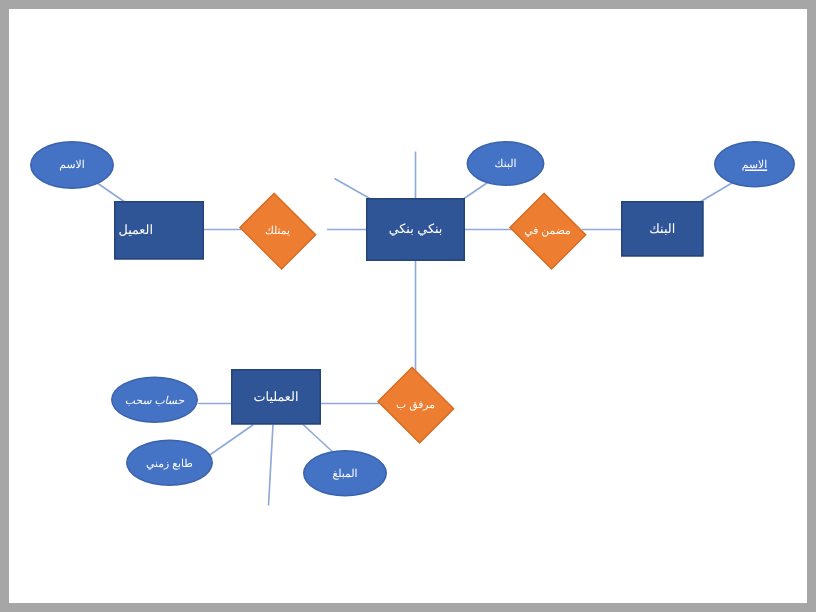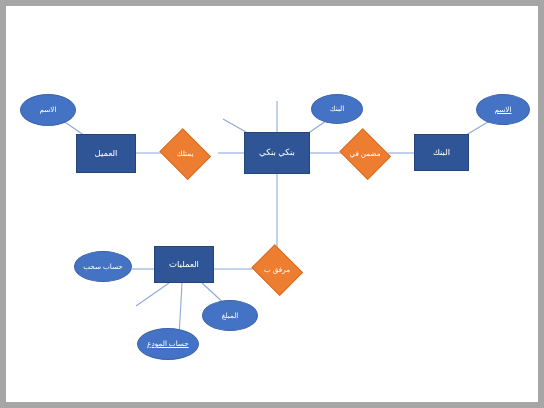--- a/index.html
+++ b/index.html
@@ -133,21 +133,21 @@
         <line x1="126" y1="263" x2="154" y2="263"></line>
 
         <line x1="130" y1="300" x2="163" y2="277"></line>
 
         <line x1="173" y1="331" x2="176" y2="277"></line>
 
         <line x1="222" y1="301" x2="196" y2="277"></line>
       </g>
     </svg>
 
-    <div class="shape entity" style="left:70px; top:128px; width:60px; height:39px;">
+    <div class="shape entity" style="left:70px; top:128px; width:60px; height:39px;justify-content:flex-end;">
       <span class="shape-text">العميل</span>
     </div>
 
     <div class="shape entity" style="left:238px; top:126px; width:66px; height:42px;">
       <span class="shape-text">بنكي بنكي</span>
     </div>
 
     <div class="shape entity" style="left:408px; top:128px; width:55px; height:37px;">
       <span class="shape-text">البنك</span>
     </div>
@@ -178,27 +178,27 @@
 
 
     <div class="shape attribute" style="left:305px; top:88px; width:52px; height:30px;">
       <span class="shape-text">البنك</span>
     </div>
 
     <div class="shape attribute" style="left:470px; top:88px; width:54px; height:31px;">
       <span class="shape-text label-key">الاسم</span>
     </div>
 
-    <div class="shape attribute" style="left:68px; top:245px; width:58px; height:31px;">
+    <div class="shape attribute" style="left:68px; top:245px; width:58px; height:31px;font-style:italic;">
       <span class="shape-text">حساب سحب</span>
     </div>
 
-
-    <div class="shape attribute" style="left:131px; top:322px; width:62px; height:32px;">
-      <span class="shape-text label-key">حساب المودع</span>
-    </div>
+    <div class="shape attribute" style="left:78px; top:287px; width:58px; height:31px;">
+      <span class="shape-text">طابع زمني</span>
+    </div>
+
 
     <div class="shape attribute" style="left:196px; top:294px; width:56px; height:31px;justify-content:center;">
       <span class="shape-text">المبلغ</span>
     </div>
 
   </div>
 </div>
 
 </body></html>

